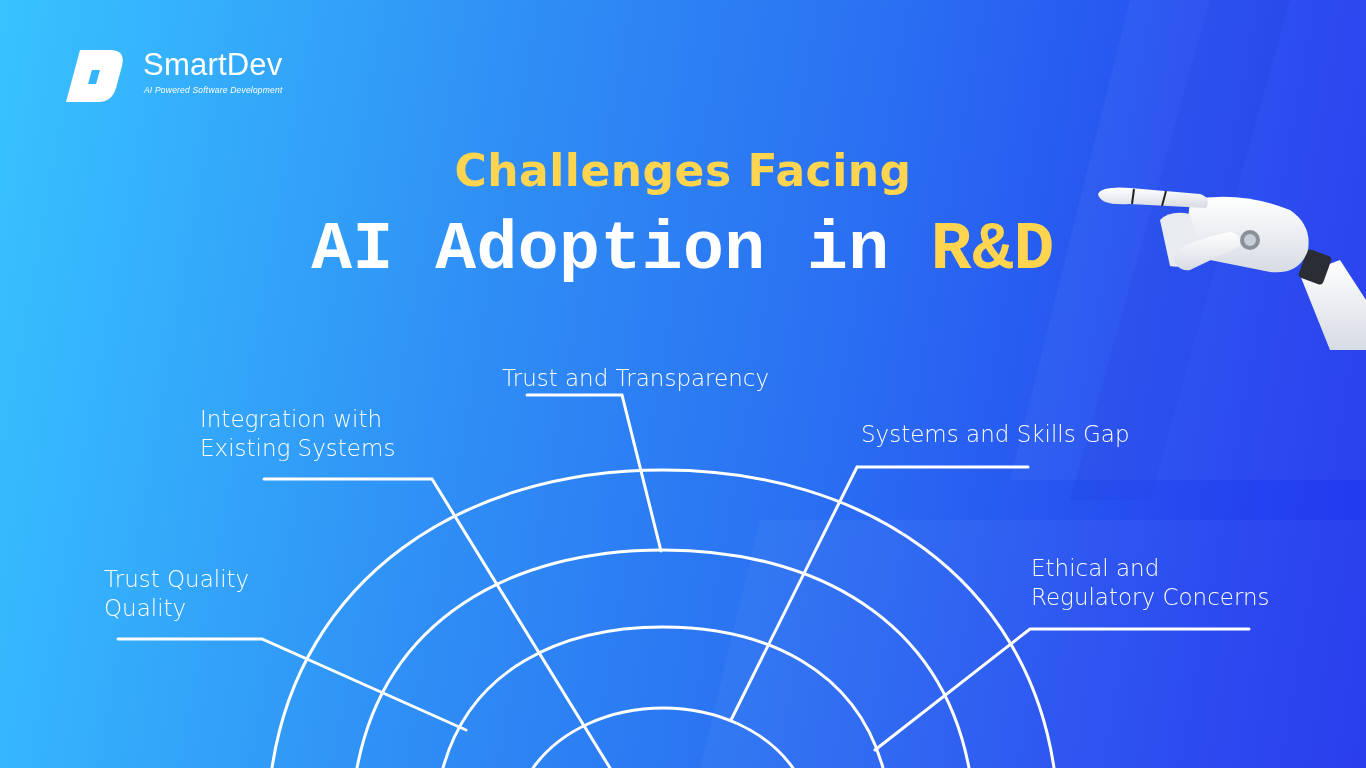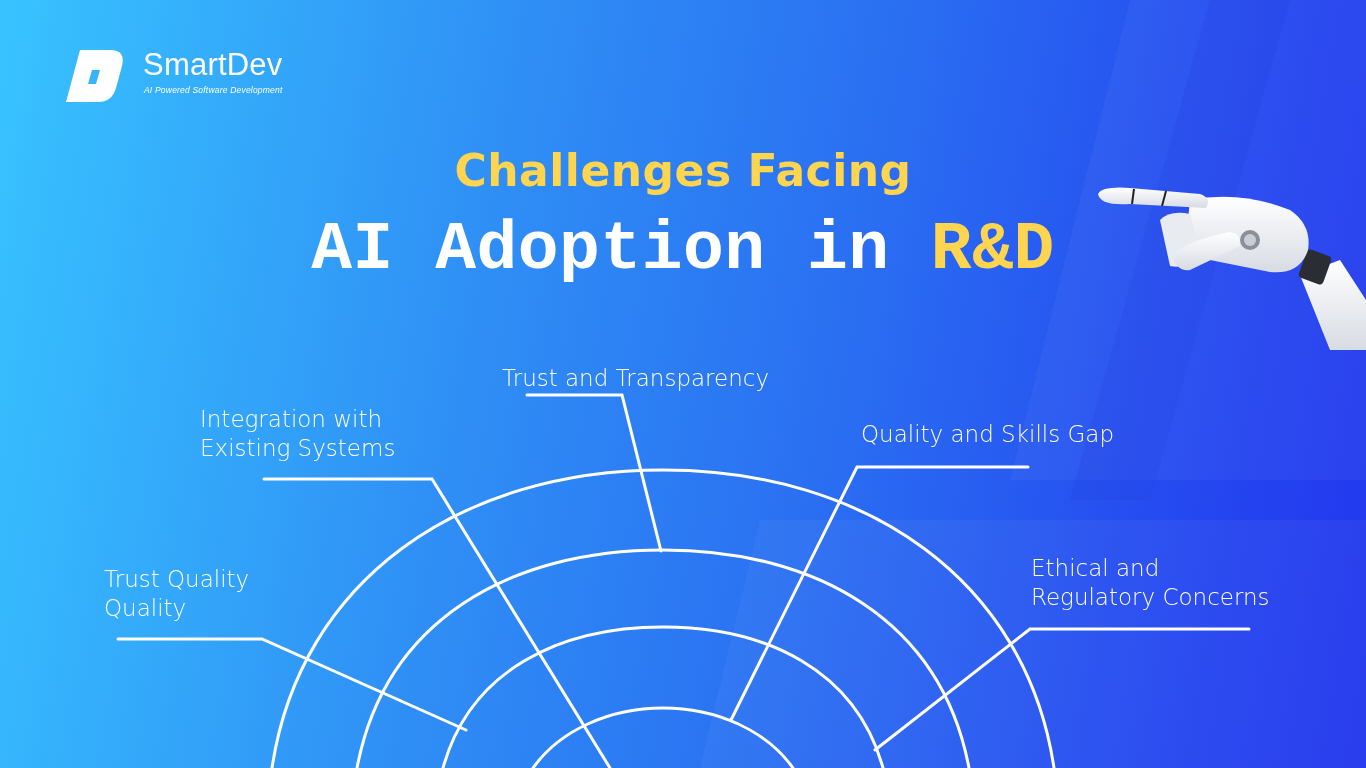--- a/index.html
+++ b/index.html
@@ -100,18 +100,18 @@
   <span>Quality</span>
 </div>
 <div class="label right" style="left:200px; top:405px; width:232px;">
   <span>Integration with</span>
   <span>Existing Systems</span>
 </div>
 <div class="label" style="left:486px; top:364px;margin-left:16px;">
   <span>Trust and Transparency</span>
 </div>
 <div class="label" style="left:861px; top:420px;">
-  <span>Quality and Skills Gap</span>
+  <span>Systems and Skills Gap</span>
 </div>
 <div class="label" style="left:1031px; top:554px;">
   <span>Ethical and</span>
   <span>Regulatory Concerns</span>
 </div>
 
 </body></html>

